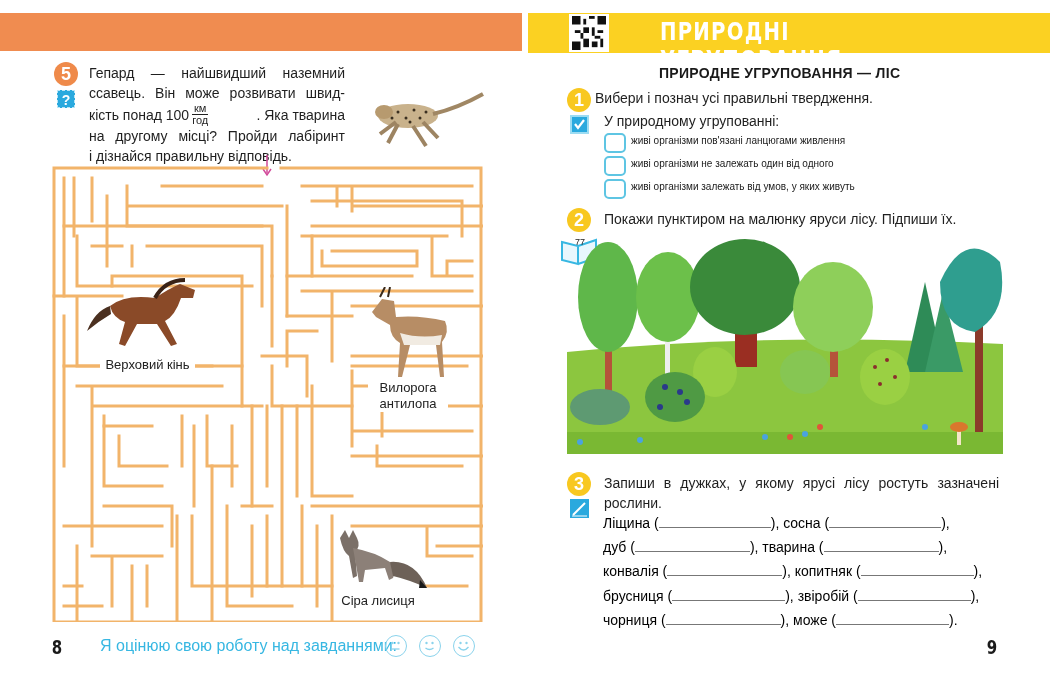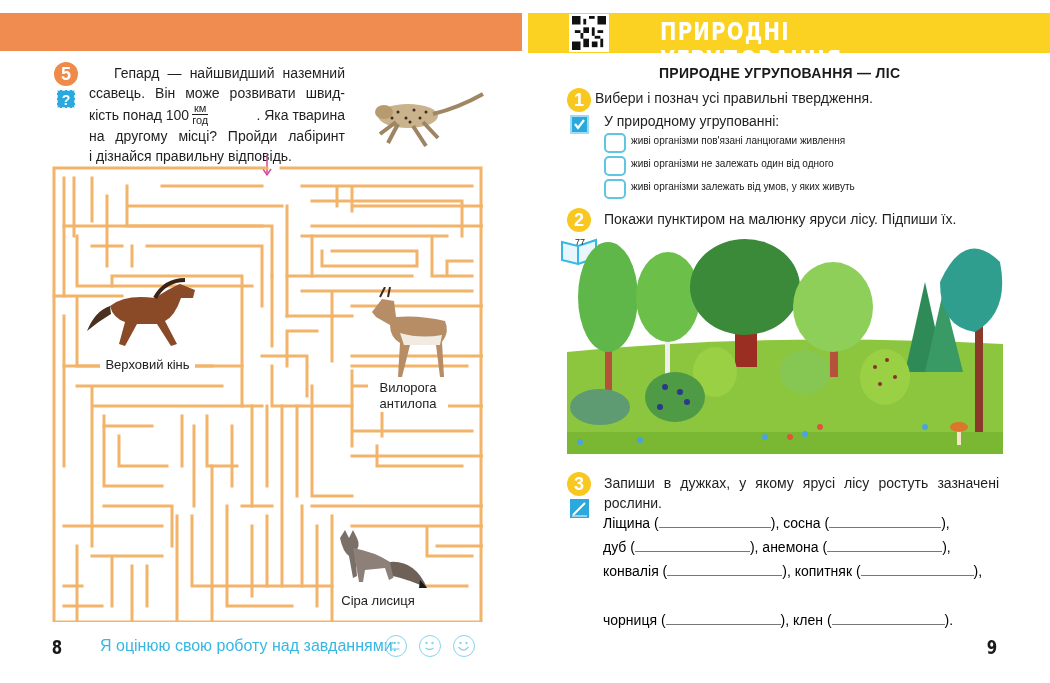--- a/index.html
+++ b/index.html
@@ -35,21 +35,21 @@
 </head>
 <body>
 
 <div class="page page-left">
   <div class="band-left"></div>
 
   <div class="num-badge badge-orange" style="left:54px;top:62px;">5</div>
   <div class="sq-icon" style="left:57px;top:90px;">?</div>
 
   <div class="task-text" style="left:89px;top:63px;width:256px;">
-    <div style="text-align-last:justify;margin-left:25px;">Гепард — найшвидший наземний</div>
+    <div style="text-align-last:justify;">Гепард — найшвидший наземний</div>
     <div style="text-align-last:justify;">ссавець. Він може розвивати швид-</div>
     <div style="display:flex;justify-content:space-between;align-items:center;">
       <span>кість понад 100</span>
       <span class="frac">
           <span class="top">км</span>
           <span class="bot">год</span>
         </span>
       <span style="flex:1;text-align:right;">. Яка тварина</span>
     </div>
     <div style="text-align-last:justify;">на другому місці? Пройди лабіринт</div>
@@ -264,23 +264,26 @@
   </div>
   <div class="task-text" style="left:79px;top:473px;width:395px;">
     <div style="text-align-last:justify;">Запиши в дужках, у якому ярусі лісу ростуть зазначені</div>
     <div>рослини.</div>
   </div>
 
   <div class="fill-row" style="top:514px;">
     <span>Ліщина (</span><span class="blank" style="width:112px;"></span><span>), сосна (</span><span class="blank" style="width:112px;"></span><span>),</span>
   </div>
   <div class="fill-row" style="top:538px;">
-    <span>дуб (</span><span class="blank" style="width:115px;"></span><span>), анемона (</span><span class="blank" style="width:115px;"></span><span>),</span>
+    <span>дуб (</span><span class="blank" style="width:115px;"></span><span>), тварина (</span><span class="blank" style="width:115px;"></span><span>),</span>
   </div>
   <div class="fill-row" style="top:562px;">
     <span>конвалія (</span><span class="blank" style="width:115px;"></span><span>), копитняк (</span><span class="blank" style="width:113px;"></span><span>),</span>
   </div>
+  <div class="fill-row" style="top:587px;">
+    <span>брусниця (</span><span class="blank" style="width:113px;"></span><span>), звіробій (</span><span class="blank" style="width:113px;"></span><span>),</span>
+  </div>
   <div class="fill-row" style="top:611px;">
-    <span>чорниця (</span><span class="blank" style="width:115px;"></span><span>), клен (</span><span class="blank" style="width:113px;"></span><span>).</span>
+    <span>чорниця (</span><span class="blank" style="width:115px;"></span><span>), може (</span><span class="blank" style="width:113px;"></span><span>).</span>
   </div>
 
   <div class="page-num" style="left:460px;top:635px;">9</div>
 </div>
 
 </body></html>

